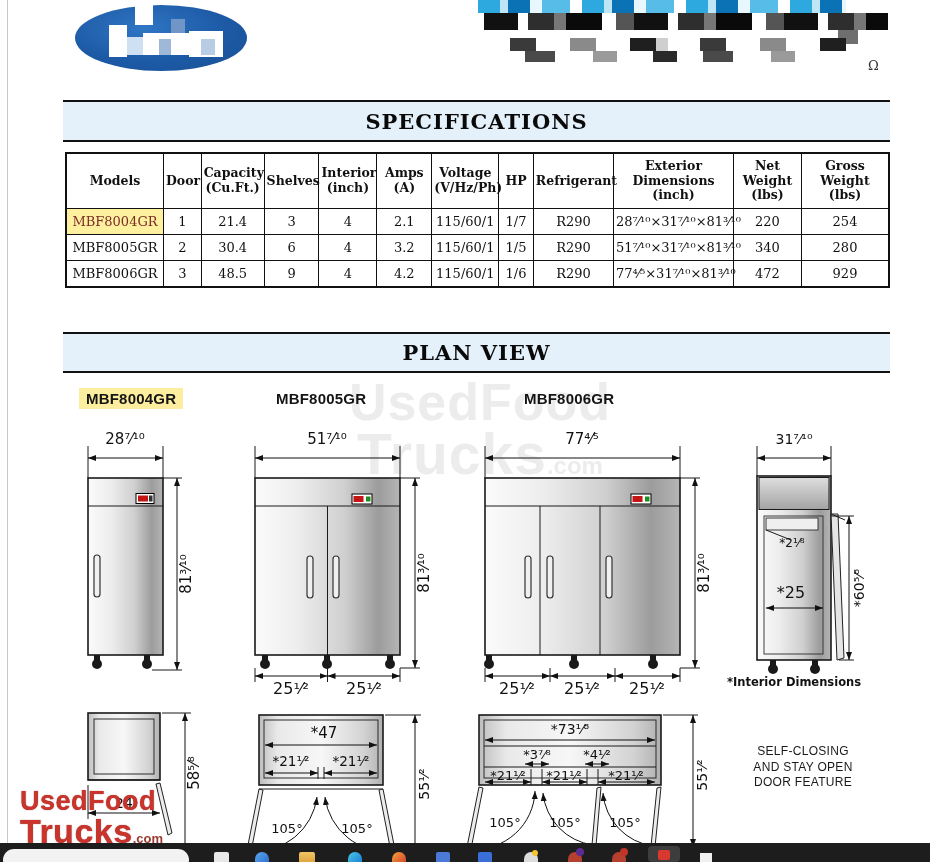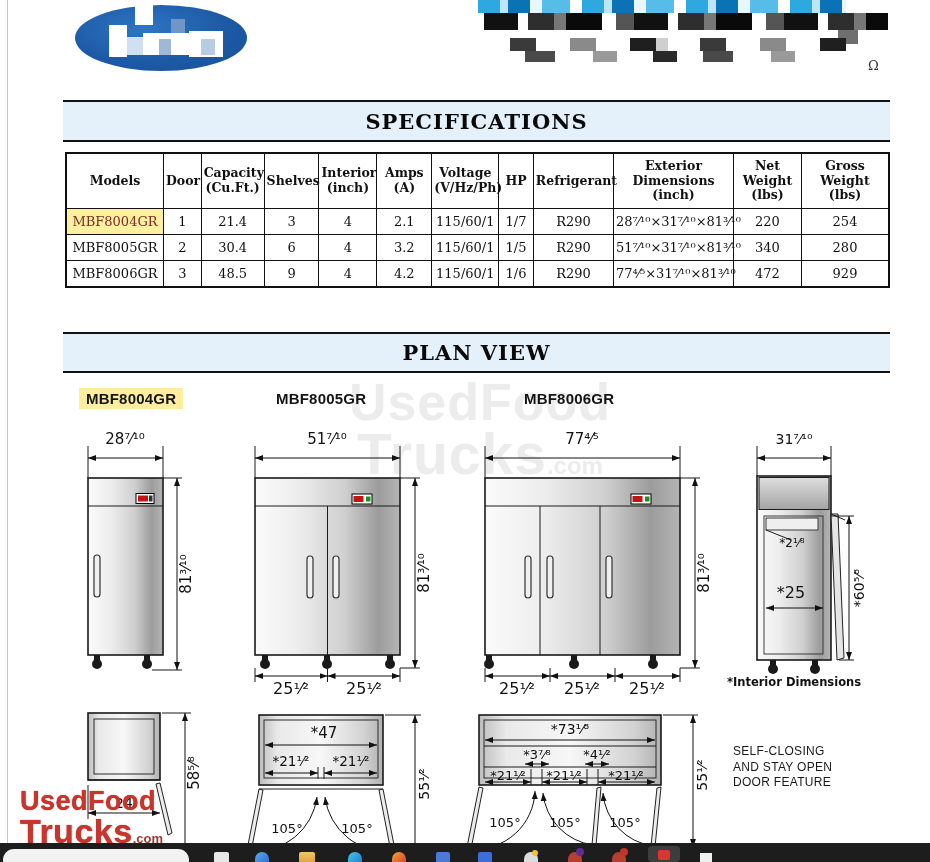--- a/index.html
+++ b/index.html
@@ -43,21 +43,21 @@
   
   .wm-gray{left:315px;top:378px;width:330px;text-align:center;color:#ececec;font-weight:bold;line-height:.95;}
   .wm-gray .g1{font-size:52px;letter-spacing:1px;}
   .wm-gray .g2{font-size:57px;letter-spacing:1px;}
   .wm-gray .g3{font-size:24px;letter-spacing:0;}
   .wm-red{left:20px;top:789px;color:#c9342c;font-weight:bold;line-height:.95;text-shadow:0 0 1px #8b1d14;}
   .wm-red .r1{font-size:27px;letter-spacing:.5px;}
   .wm-red .r2{font-size:34px;letter-spacing:.5px;}
   .wm-red .r3{font-size:13px;color:#9b3a30;text-shadow:none;}
   
-  .feature-note{left:733px;top:744px;width:140px;font-size:12px;color:#1a1a1a;
+  .feature-note{left:733px;top:744px;width:140px;text-align:center;font-size:12px;color:#1a1a1a;
                 line-height:1.3;white-space:pre-line;letter-spacing:.3px;}
   
   svg{position:absolute;overflow:visible;}
   svg text{font-family:"DejaVu Sans",sans-serif;fill:#111;}
   .dl{stroke:#111;stroke-width:1;fill:none;}
   .xl{stroke:#1a1a1a;stroke-width:1;fill:none;}
   .cab{stroke:#1a1a1a;stroke-width:1.6;}
   .thin{stroke:#1a1a1a;stroke-width:1;}
   
   .taskbar{left:0;top:843px;width:930px;height:19px;background:#1d1d1d;}

